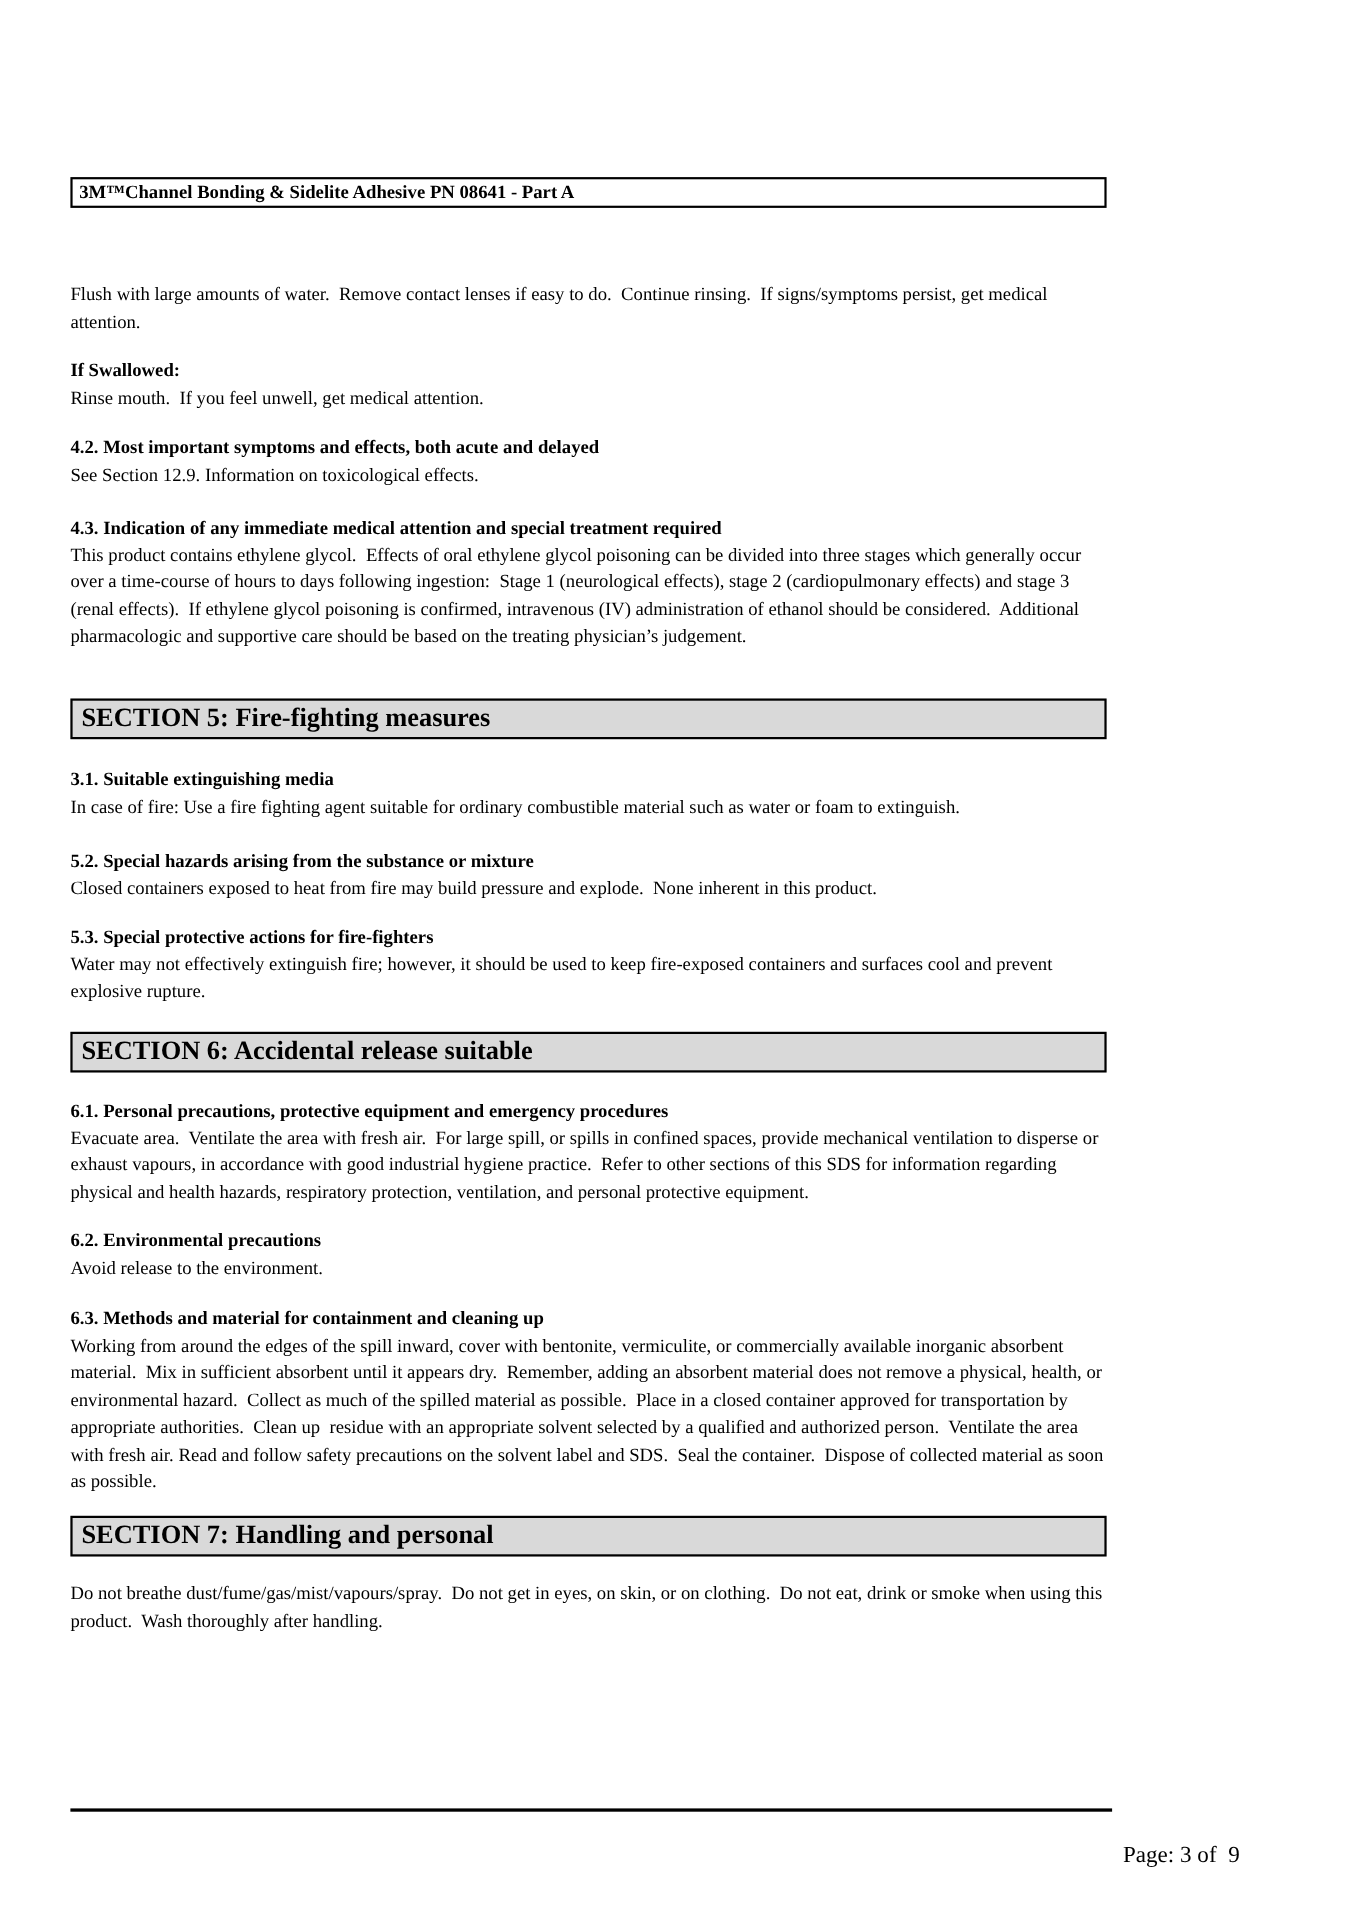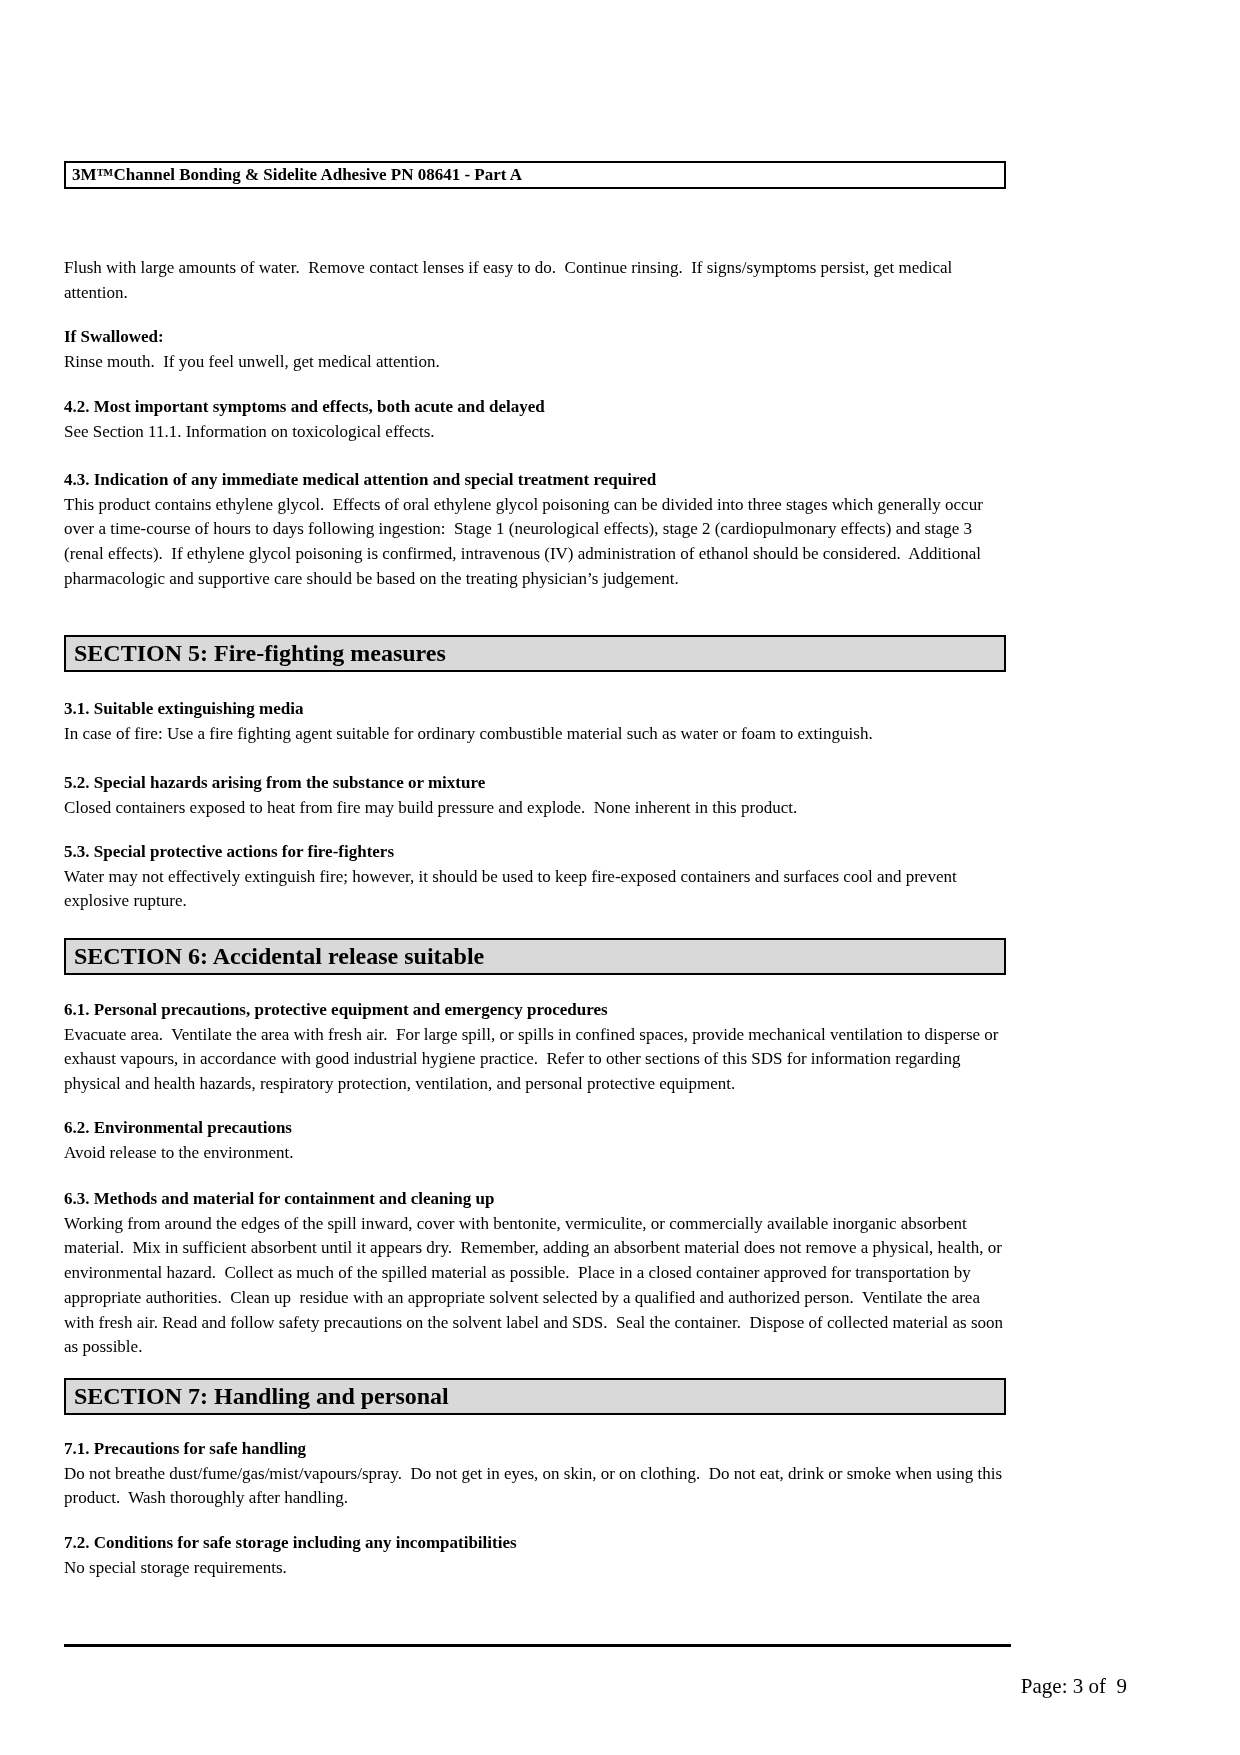--- a/index.html
+++ b/index.html
@@ -75,21 +75,21 @@
 
   <div class="abs" style="top:325px">
     <div class="sub-heading">If Swallowed:</div>
     <div class="body-text">Rinse mouth.  If you feel unwell, get medical attention.</div>
   </div>
 
   <div class="abs body-text" style="top:256px">Flush with large amounts of water.  Remove contact lenses if easy to do.  Continue rinsing.  If signs/symptoms persist, get medical attention.</div>
 
   <div class="abs" style="top:395px">
     <div class="sub-heading">4.2. Most important symptoms and effects, both acute and delayed</div>
-    <div class="body-text">See Section 11.1. Information on toxicological effects.</div>
+    <div class="body-text">See Section 12.9. Information on toxicological effects.</div>
   </div>
 
   <div class="abs" style="top:468px">
     <div class="sub-heading">4.3. Indication of any immediate medical attention and special treatment required</div>
     <div class="body-text">This product contains ethylene glycol.  Effects of oral ethylene glycol poisoning can be divided into three stages which generally occur over a time-course of hours to days following ingestion:  Stage 1 (neurological effects), stage 2 (cardiopulmonary effects) and stage 3 (renal effects).  If ethylene glycol poisoning is confirmed, intravenous (IV) administration of ethanol should be considered.  Additional pharmacologic and supportive care should be based on the treating physician’s judgement.</div>
   </div>
 
   <div class="abs section-banner" style="top:635px">SECTION 5: Fire-fighting measures</div>
 
   <div class="abs" style="top:697px">
@@ -120,26 +120,21 @@
   </div>
 
   <div class="abs" style="top:1187px">
     <div class="sub-heading">6.3. Methods and material for containment and cleaning up</div>
     <div class="body-text">Working from around the edges of the spill inward, cover with bentonite, vermiculite, or commercially available inorganic absorbent material.  Mix in sufficient absorbent until it appears dry.  Remember, adding an absorbent material does not remove a physical, health, or environmental hazard.  Collect as much of the spilled material as possible.  Place in a closed container approved for transportation by appropriate authorities.  Clean up  residue with an appropriate solvent selected by a qualified and authorized person.  Ventilate the area with fresh air. Read and follow safety precautions on the solvent label and SDS.  Seal the container.  Dispose of collected material as soon as possible.</div>
   </div>
 
   <div class="abs section-banner" style="top:1378px">SECTION 7: Handling and personal</div>
 
   <div class="abs" style="top:1437px">
-    <div class="sub-heading">7.1. Precautions for safe handling</div>
     <div class="body-text">Do not breathe dust/fume/gas/mist/vapours/spray.  Do not get in eyes, on skin, or on clothing.  Do not eat, drink or smoke when using this product.  Wash thoroughly after handling.</div>
   </div>
 
-  <div class="abs" style="top:1531px">
-    <div class="sub-heading">7.2. Conditions for safe storage including any incompatibilities</div>
-    <div class="body-text">No special storage requirements.</div>
-  </div>
 
   <div class="abs footer-rule"></div>
 
   <div class="abs page-number">Page: 3 of  9</div>
 
 </div>
 
 </body></html>

